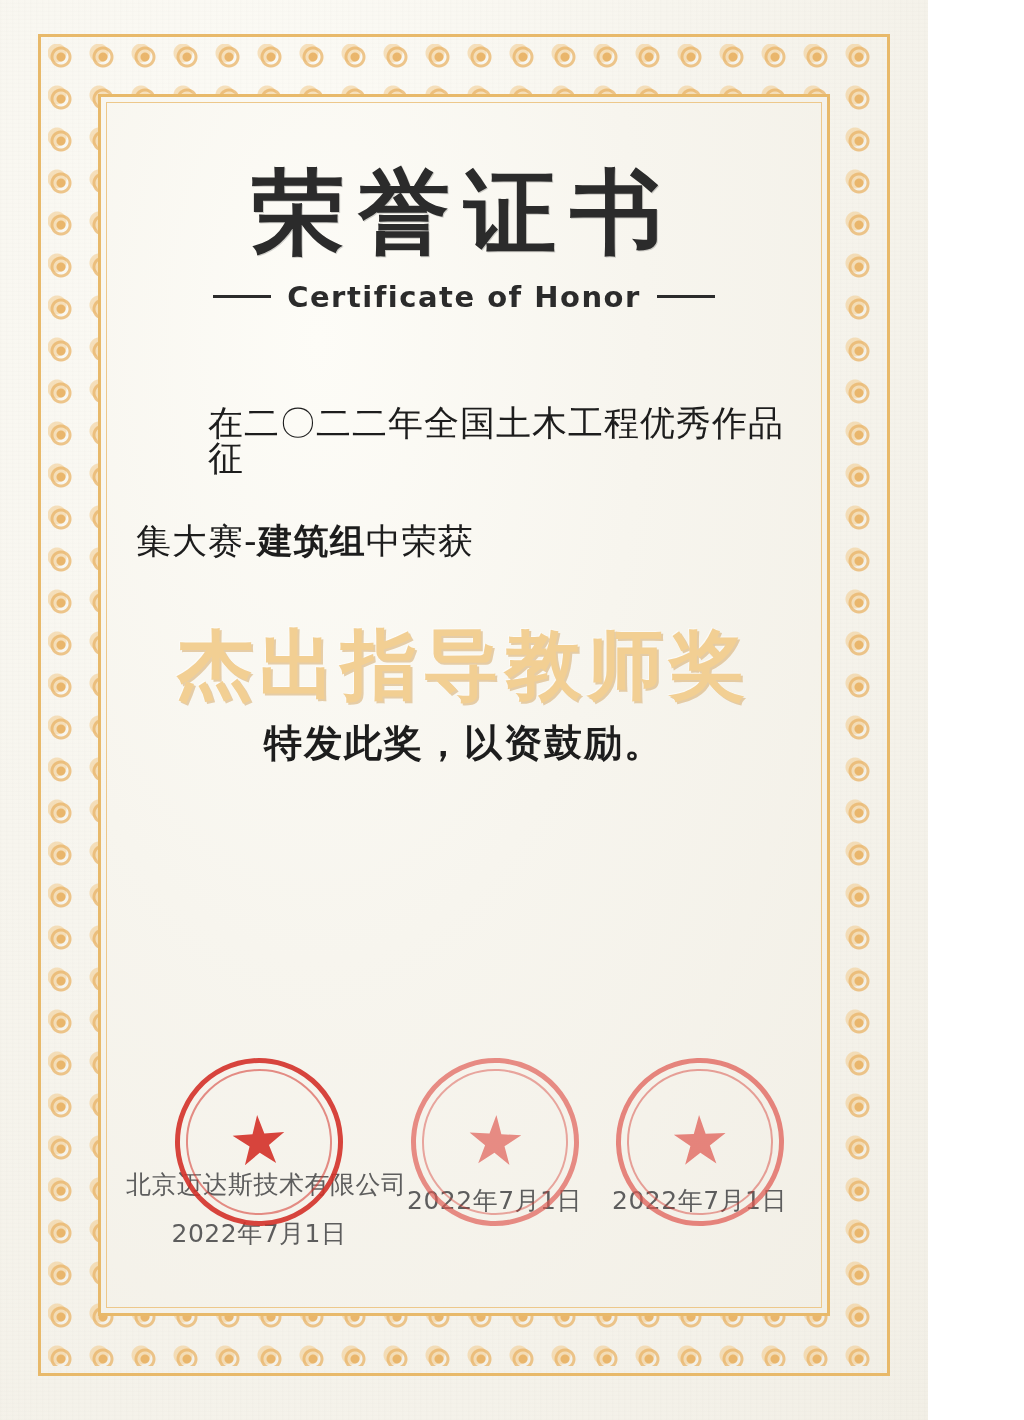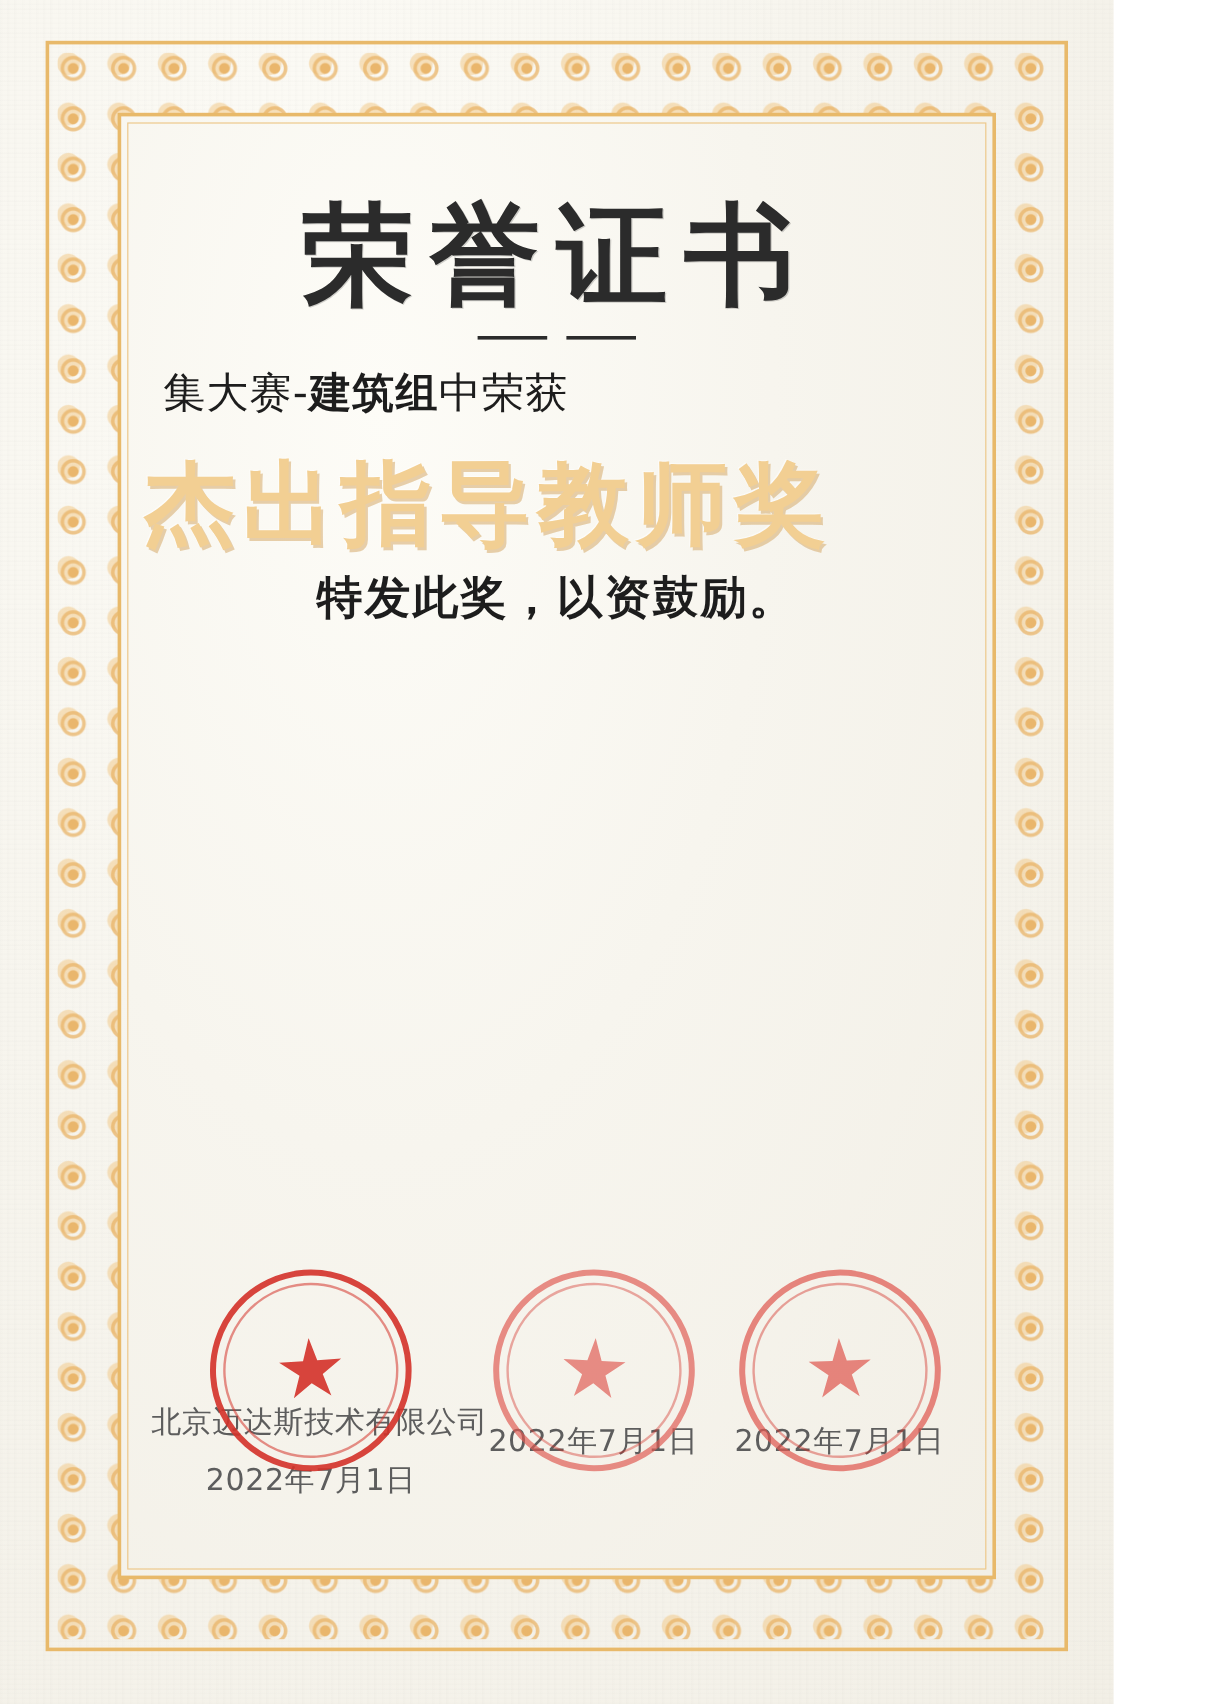--- a/index.html
+++ b/index.html
@@ -163,30 +163,30 @@
     font-size: 35px;
     color: #1d1d1d;
     letter-spacing: 1px;
     line-height: 1.0;
   }
   .body-line-1 {
     margin-top: 92px;
     padding-left: 88px;
   }
   .body-line-2 {
-    margin-top: 28px;
+    margin-top: 48px;
     padding-left: 16px;
   }
   .group-strong {
     font-weight: 800;
   }
 
   .award {
-    margin-top: 24px;
-    text-align: left;
+    margin-top: 56px;
+    text-align: center;
     font-size: 76px;
     font-weight: 800;
     letter-spacing: 6px;
     color: #f2cf93;
     text-shadow:
       2px 2px 0 rgba(214,170,106,0.55),
       -1px -1px 0 rgba(255,255,255,0.5);
   }
 
   .closing {
@@ -279,24 +279,26 @@
   <div class="border-band-mask"></div>
   <div class="border-inner"></div>
   <div class="border-inner2"></div>
 
   <div class="content">
 
     <div class="title-cn">荣誉证书</div>
 
     <div class="title-en-wrap">
       <span class="title-en-rule"></span>
+      <span class="title-en">Certificate of Honor</span>
       <span class="title-en-rule"></span>
     </div>
 
 
+    <div class="body-line body-line-1">在二〇二二年全国土木工程优秀作品征</div>
 
     <div class="body-line body-line-2">
       <span>集大赛-</span><span class="group-strong">建筑组</span><span>中荣获</span>
     </div>
 
     <div class="award">杰出指导教师奖</div>
 
     <div class="closing">特发此奖，以资鼓励。</div>
 
     <div class="signatures">

